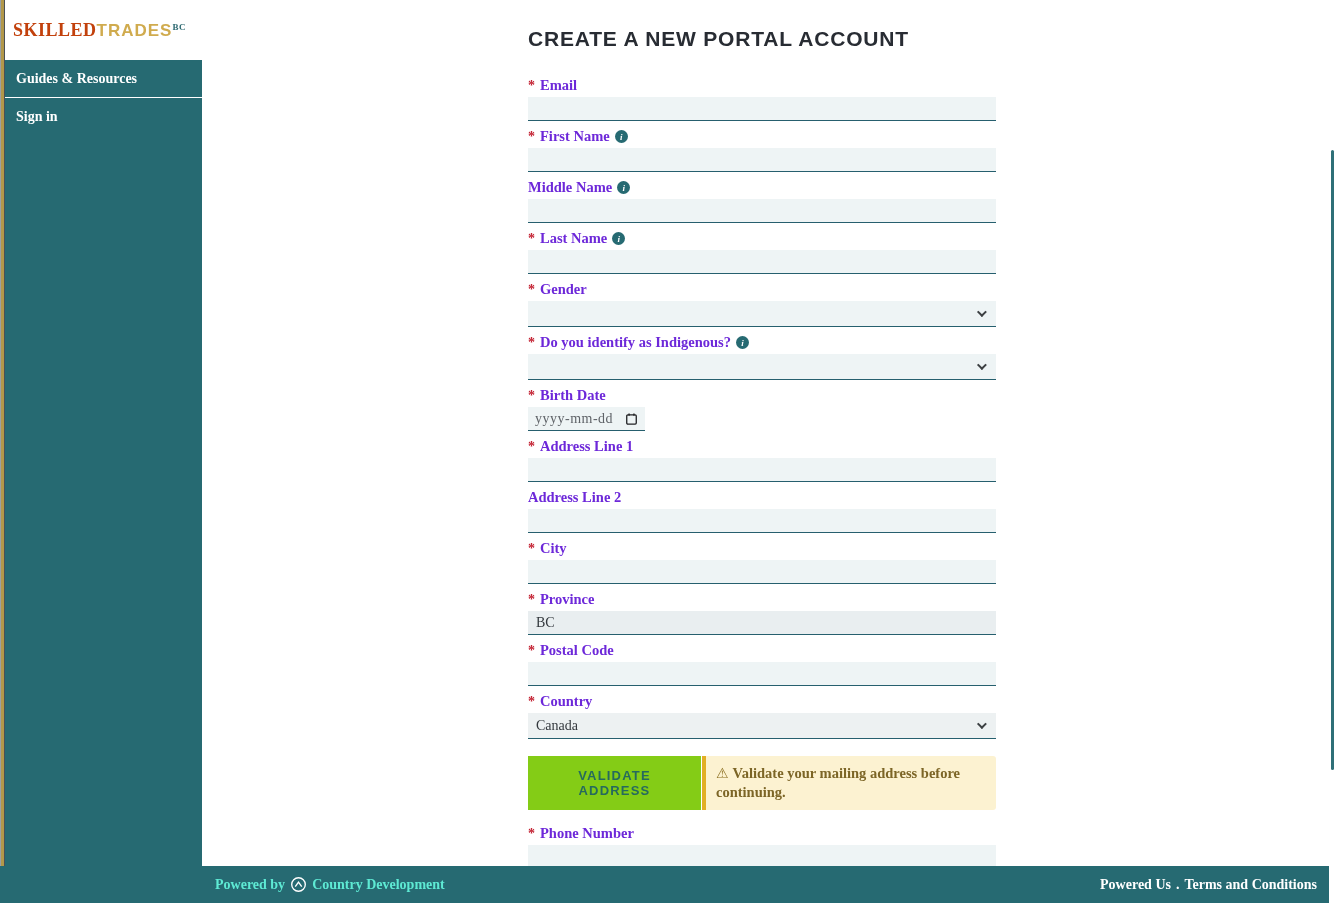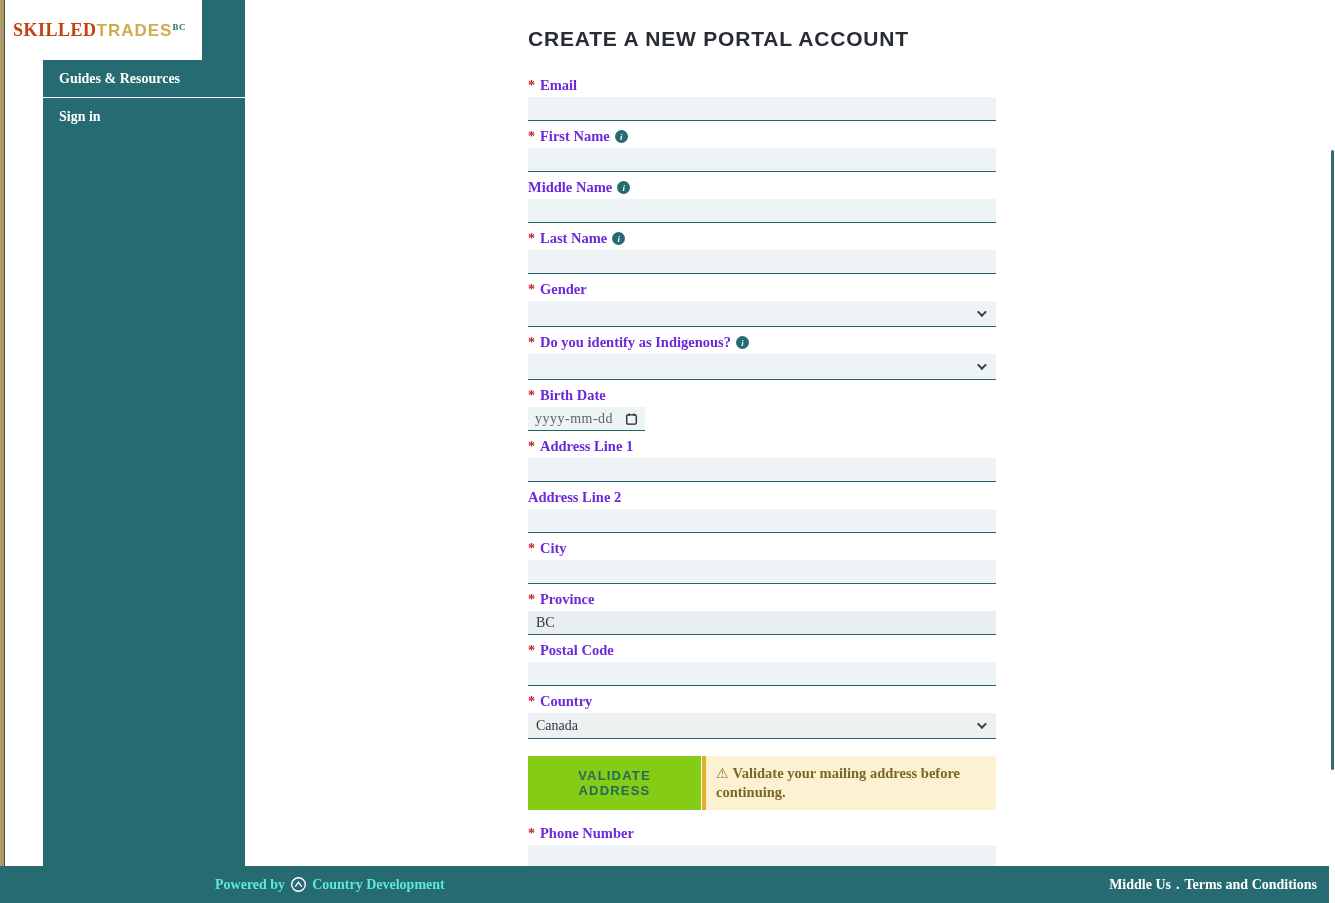--- a/index.html
+++ b/index.html
@@ -1,21 +1,21 @@
 <!DOCTYPE html>
 <html><head>
 <meta charset="utf-8">
 <style>
   * { margin:0; padding:0; box-sizing:border-box; }
   html,body { width:1335px; height:903px; background:#fff; }
   body { font-family:"Liberation Serif", serif; }
   .app { position:relative; width:1335px; height:903px; background:#ffffff; overflow:hidden; }
 
   
-  .sidebar { position:absolute; left:0; top:0; width:202px; height:903px; background:#266a72;margin-left:43px; }
+  .sidebar { position:absolute; left:0; top:0; width:202px; height:903px; background:#266a72; }
   .edge-strip { position:absolute; left:0; top:0; width:5px; height:903px;
     background:linear-gradient(to right,#9aa0a6 0 1px,#b2984a 1px 4px,#4a4f55 4px 5px); z-index:3; }
   .logo-box { position:absolute; left:0; top:0; width:202px; height:60px; background:#ffffff;
     display:flex; align-items:center; padding-left:13px; }
   .logo { white-space:nowrap; cursor:pointer; }
   .logo-part1 { font-family:"Liberation Serif", serif; font-size:18px; font-weight:bold;
     color:#c2410c; letter-spacing:0.5px; }
   .logo-part2 { font-family:"Liberation Sans", sans-serif; font-size:17px; font-weight:bold;
     color:#d0ab4e; letter-spacing:1px; }
   .logo-sup { font-family:"Liberation Serif", serif; font-size:9px; font-weight:bold;
@@ -250,21 +250,21 @@
   <div class="footer">
     <div class="powered">
       <span>Powered by</span>
       <svg width="17" height="17" viewBox="0 0 20 20">
         <circle cx="10" cy="10" r="8" fill="none" stroke="#ffffff" stroke-width="1.6"></circle>
         <path d="M6.2 12.6 L10 7.2 L13.8 12.6" fill="none" stroke="#ffffff" stroke-width="1.6"></path>
       </svg>
       <span>Country Development</span>
     </div>
     <div class="foot-links">
-      <a class="foot-link">Middle Us</a>
+      <a class="foot-link">Powered Us</a>
       <span>.</span>
       <a class="foot-link">Terms and Conditions</a>
     </div>
   </div>
 
   <div class="scroll-track">
     <div class="scroll-thumb"></div>
   </div>
 
 </div>

